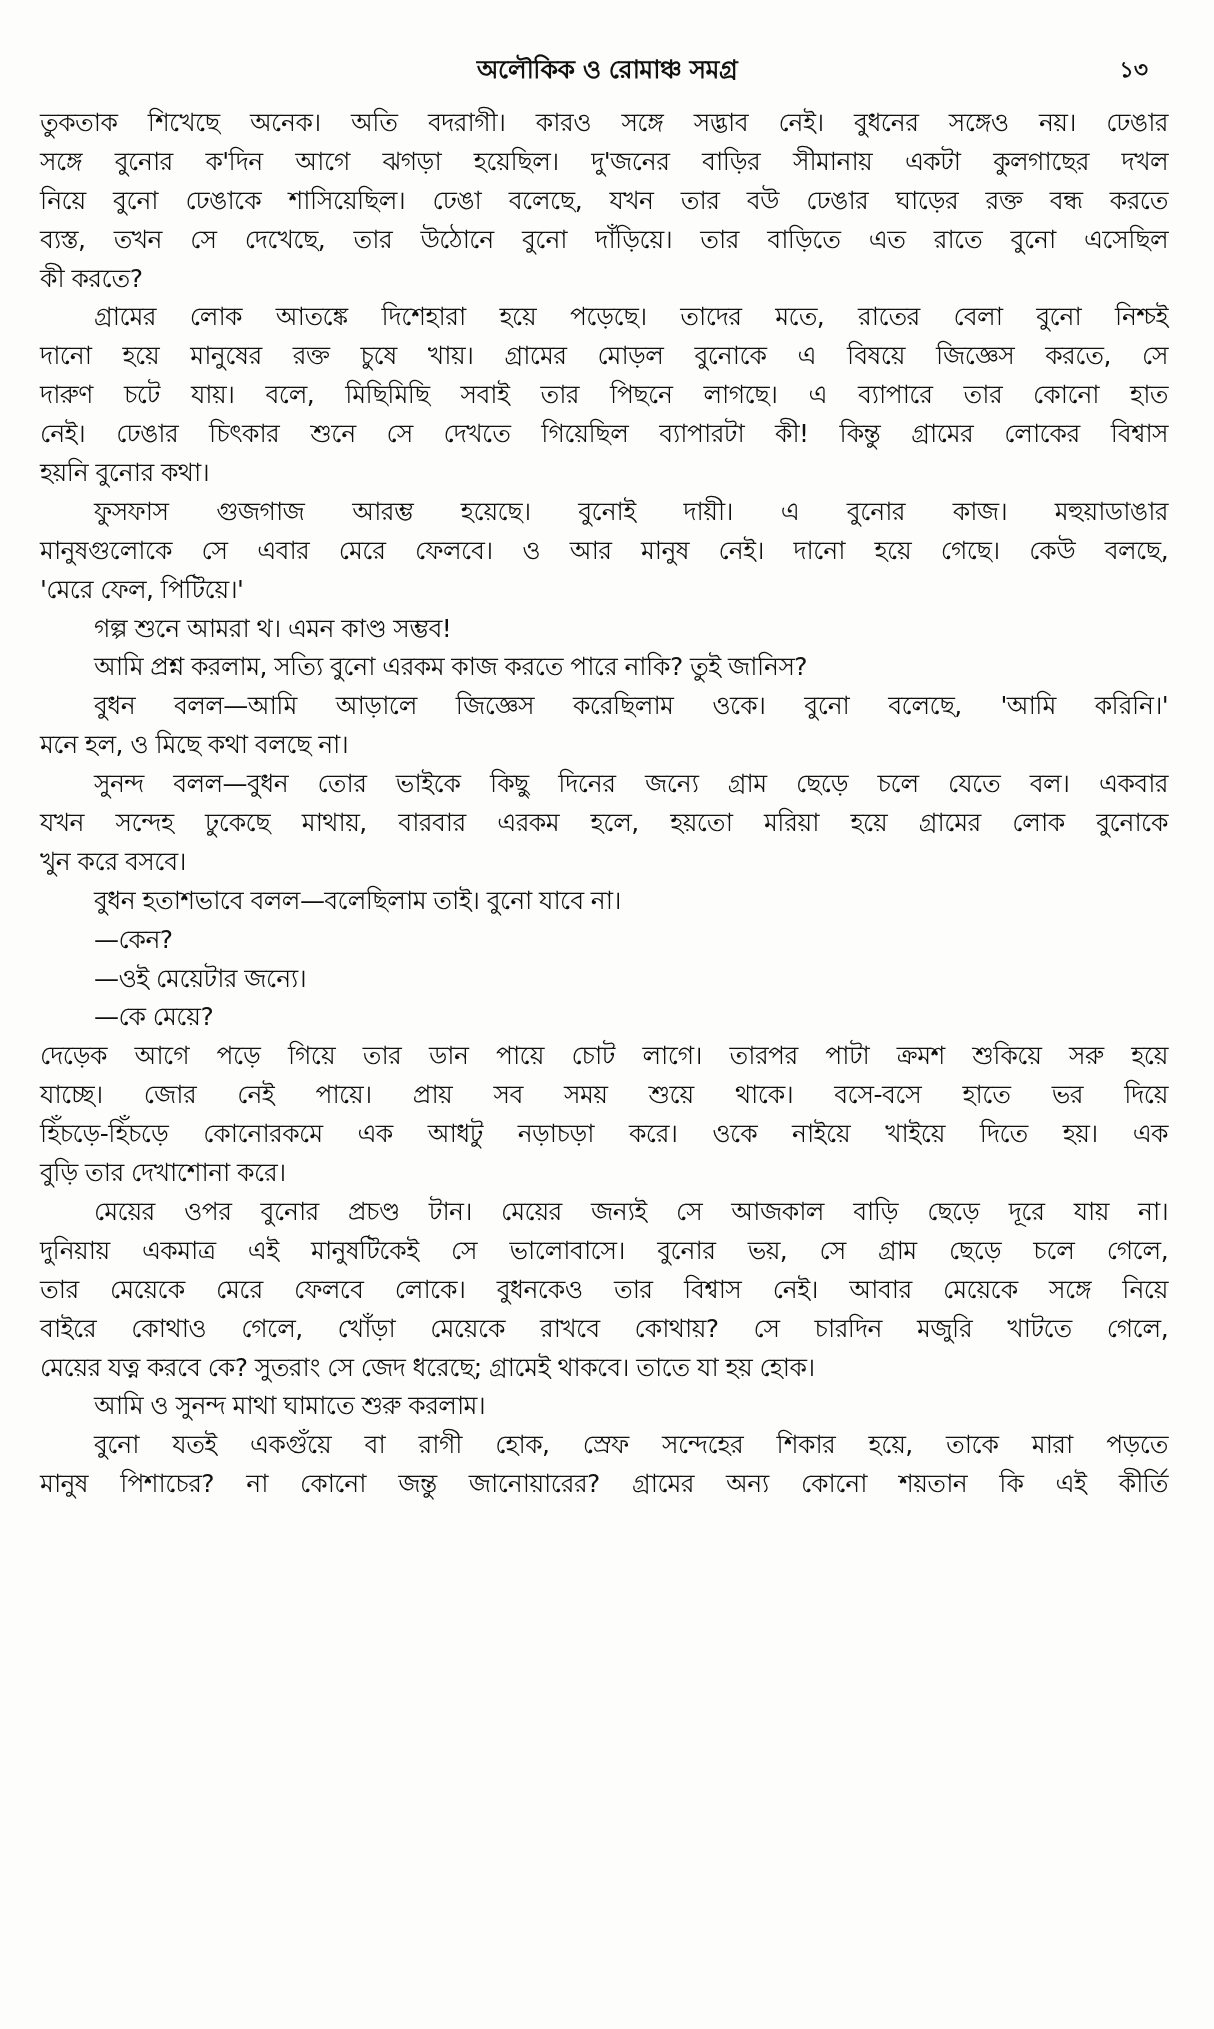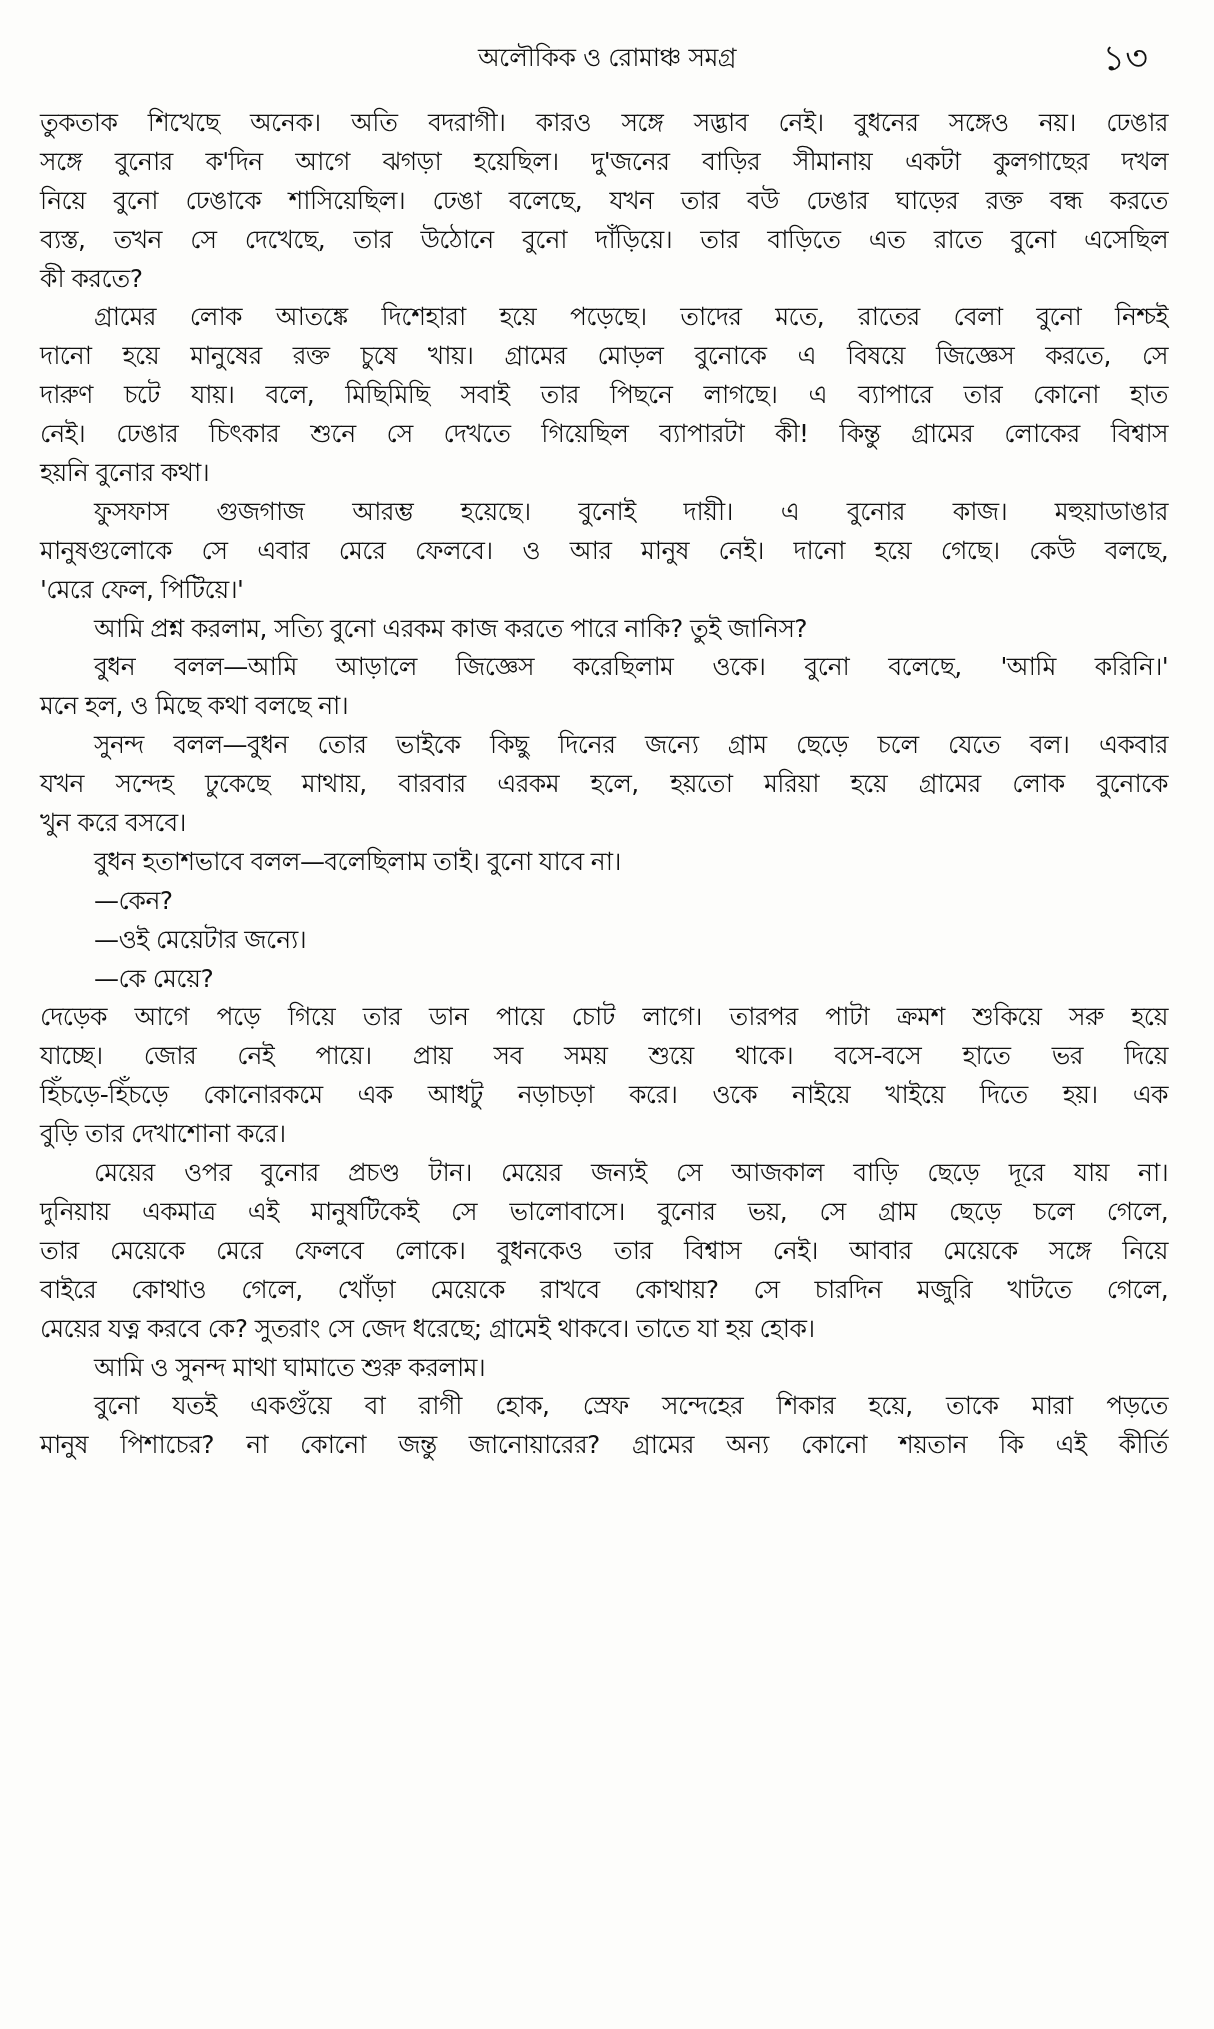--- a/index.html
+++ b/index.html
@@ -12,36 +12,37 @@
     font-family: "DejaVu Sans", sans-serif;
     color: #111;
   }
   .page {
     position: absolute;
     left: 0; top: 0;
     width: 1214px; height: 2029px;
   }
   .running-header {
     position: absolute;
-    top: 38px;
+    top: 50px;
     left: 0; width: 1214px;
     height: 40px;
+    font-weight: bold;
   }
   .running-title {
     position: absolute;
     left: 0; width: 1214px;
     text-align: center;
     font-size: 25px;
     line-height: 40px;
     letter-spacing: -0.5px;
   }
   .page-number {
     position: absolute;
     right: 66px;
-    font-size: 35px;
+    font-size: 22px;
     line-height: 40px;
   }
   .body-text {
     position: absolute;
     top: 104px;
     left: 40px;
     width: 1128px;
   }
   .line {
     height: 38.9px;
@@ -74,20 +75,21 @@
       <div class="line justify">ব্যস্ত, তখন সে দেখেছে, তার উঠোনে বুনো দাঁড়িয়ে। তার বাড়িতে এত রাতে বুনো এসেছিল</div>
       <div class="line last">কী করতে?</div>
       <div class="line indent justify">গ্রামের লোক আতঙ্কে দিশেহারা হয়ে পড়েছে। তাদের মতে, রাতের বেলা বুনো নিশ্চই</div>
       <div class="line justify">দানো হয়ে মানুষের রক্ত চুষে খায়। গ্রামের মোড়ল বুনোকে এ বিষয়ে জিজ্ঞেস করতে, সে</div>
       <div class="line justify">দারুণ চটে যায়। বলে, মিছিমিছি সবাই তার পিছনে লাগছে। এ ব্যাপারে তার কোনো হাত</div>
       <div class="line justify">নেই। ঢেঙার চিৎকার শুনে সে দেখতে গিয়েছিল ব্যাপারটা কী! কিন্তু গ্রামের লোকের বিশ্বাস</div>
       <div class="line last">হয়নি বুনোর কথা।</div>
       <div class="line indent justify">ফুসফাস গুজগাজ আরম্ভ হয়েছে। বুনোই দায়ী। এ বুনোর কাজ। মহুয়াডাঙার</div>
       <div class="line justify">মানুষগুলোকে সে এবার মেরে ফেলবে। ও আর মানুষ নেই। দানো হয়ে গেছে। কেউ বলছে,</div>
       <div class="line last">'মেরে ফেল, পিটিয়ে।'</div>
+      <div class="line indent last">গল্প শুনে আমরা থ। এমন কাণ্ড সম্ভব!</div>
       <div class="line indent last">আমি প্রশ্ন করলাম, সত্যি বুনো এরকম কাজ করতে পারে নাকি? তুই জানিস?</div>
       <div class="line indent justify">বুধন বলল—আমি আড়ালে জিজ্ঞেস করেছিলাম ওকে। বুনো বলেছে, 'আমি করিনি।'</div>
       <div class="line last">মনে হল, ও মিছে কথা বলছে না।</div>
       <div class="line indent justify">সুনন্দ বলল—বুধন তোর ভাইকে কিছু দিনের জন্যে গ্রাম ছেড়ে চলে যেতে বল। একবার</div>
       <div class="line justify">যখন সন্দেহ ঢুকেছে মাথায়, বারবার এরকম হলে, হয়তো মরিয়া হয়ে গ্রামের লোক বুনোকে</div>
       <div class="line last">খুন করে বসবে।</div>
       <div class="line indent last">বুধন হতাশভাবে বলল—বলেছিলাম তাই। বুনো যাবে না।</div>
       <div class="line indent last">—কেন?</div>
       <div class="line indent last">—ওই মেয়েটার জন্যে।</div>
       <div class="line indent last">—কে মেয়ে?</div>

